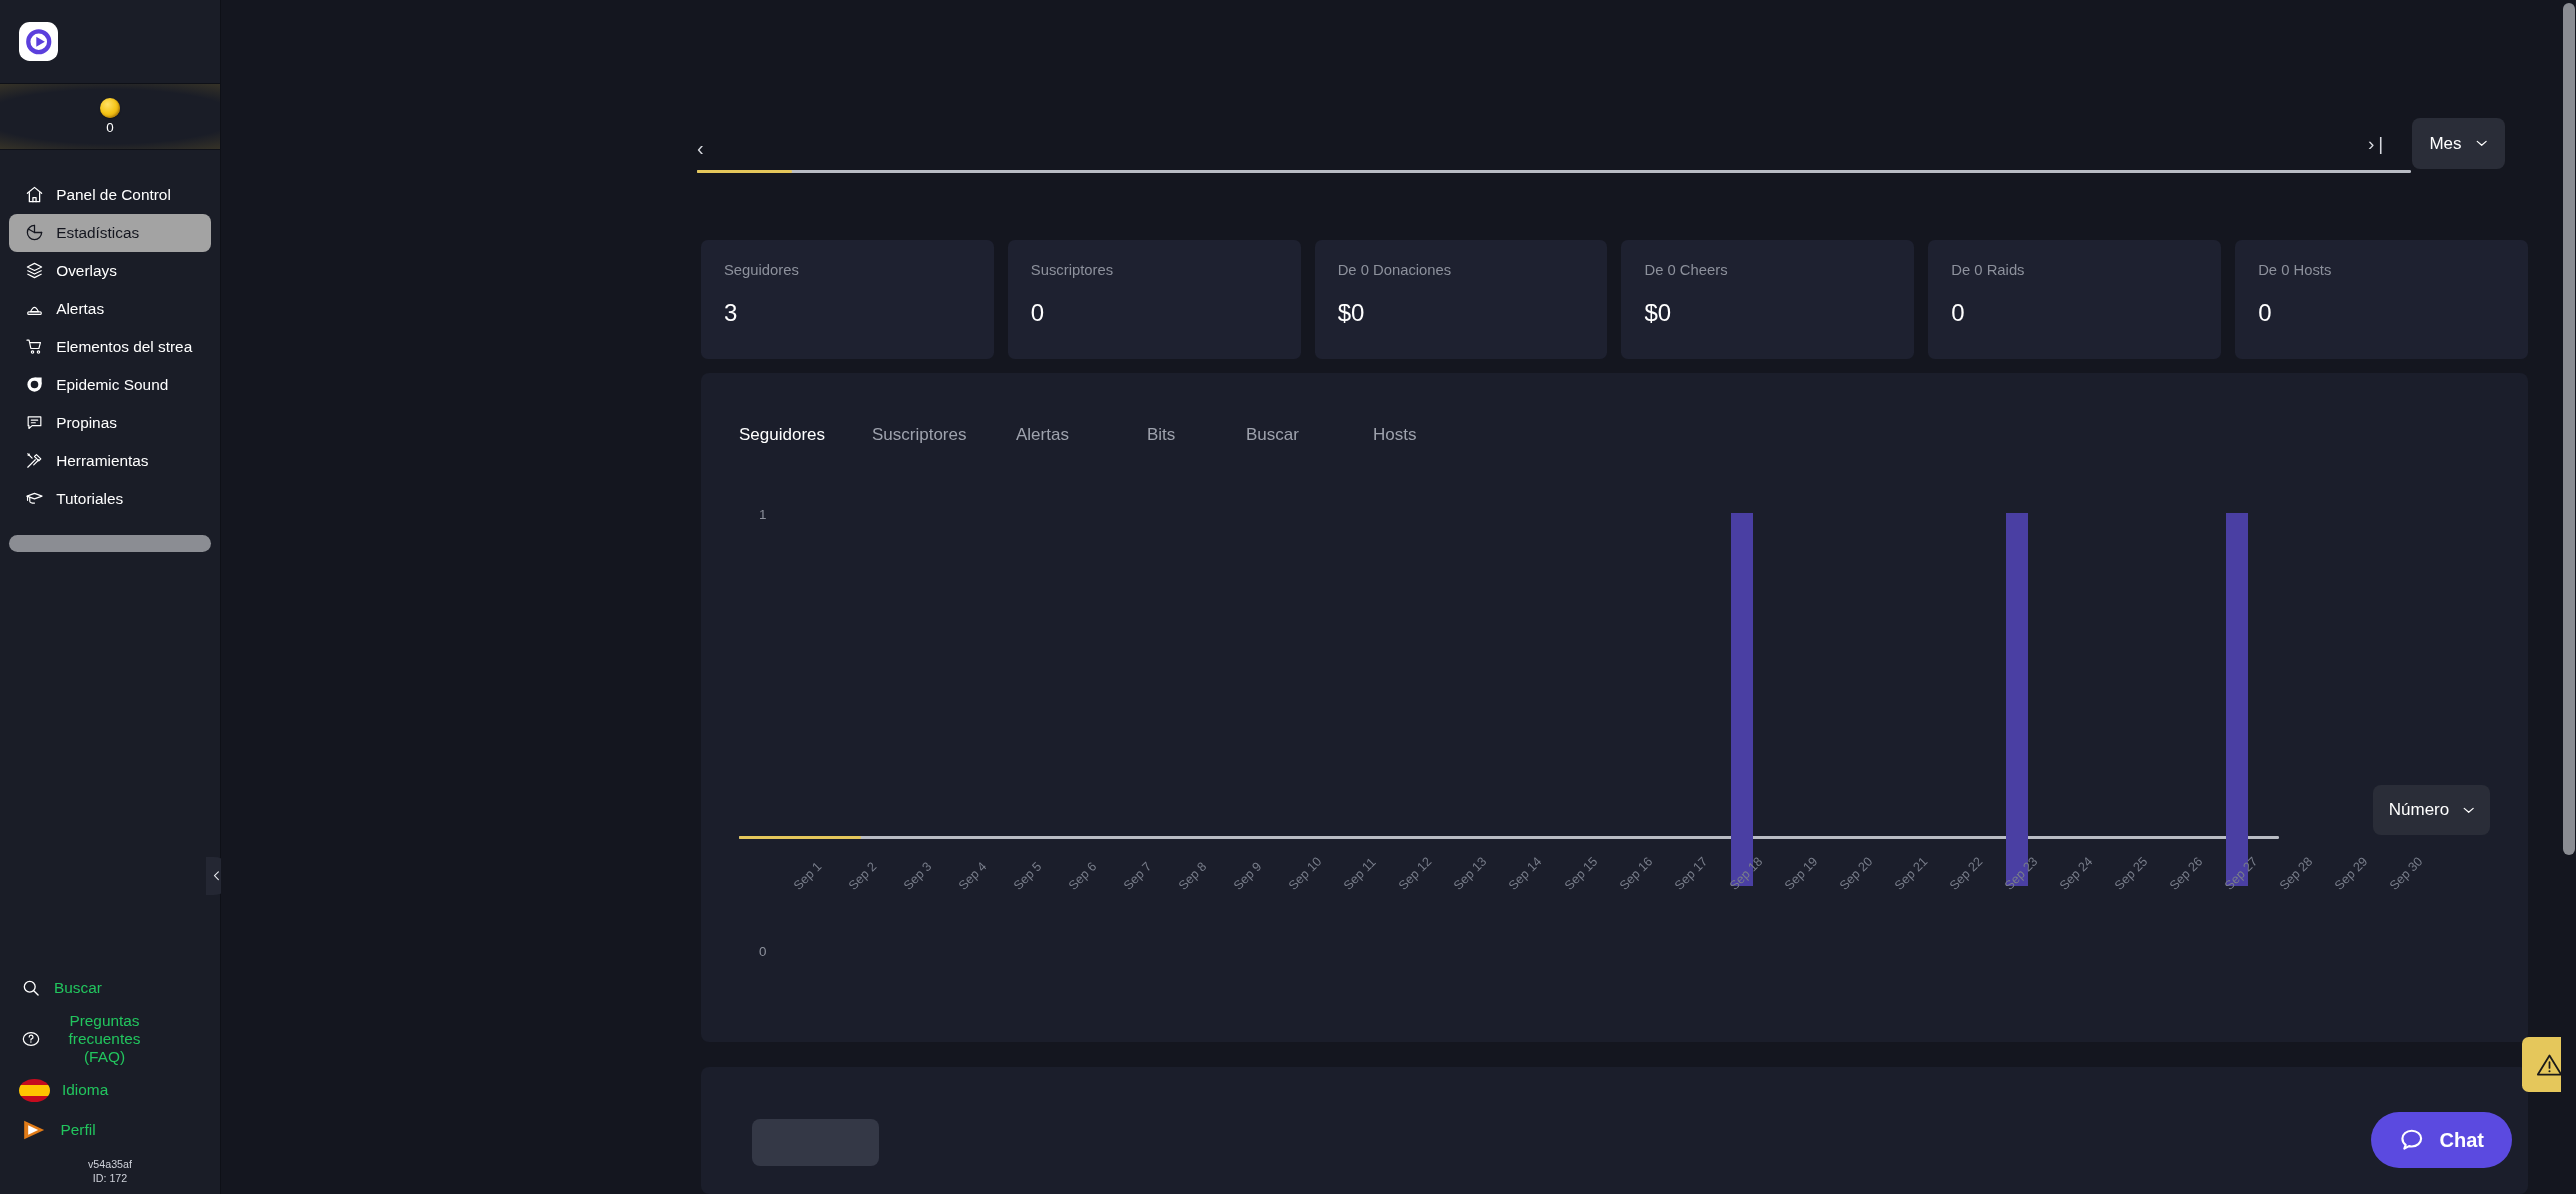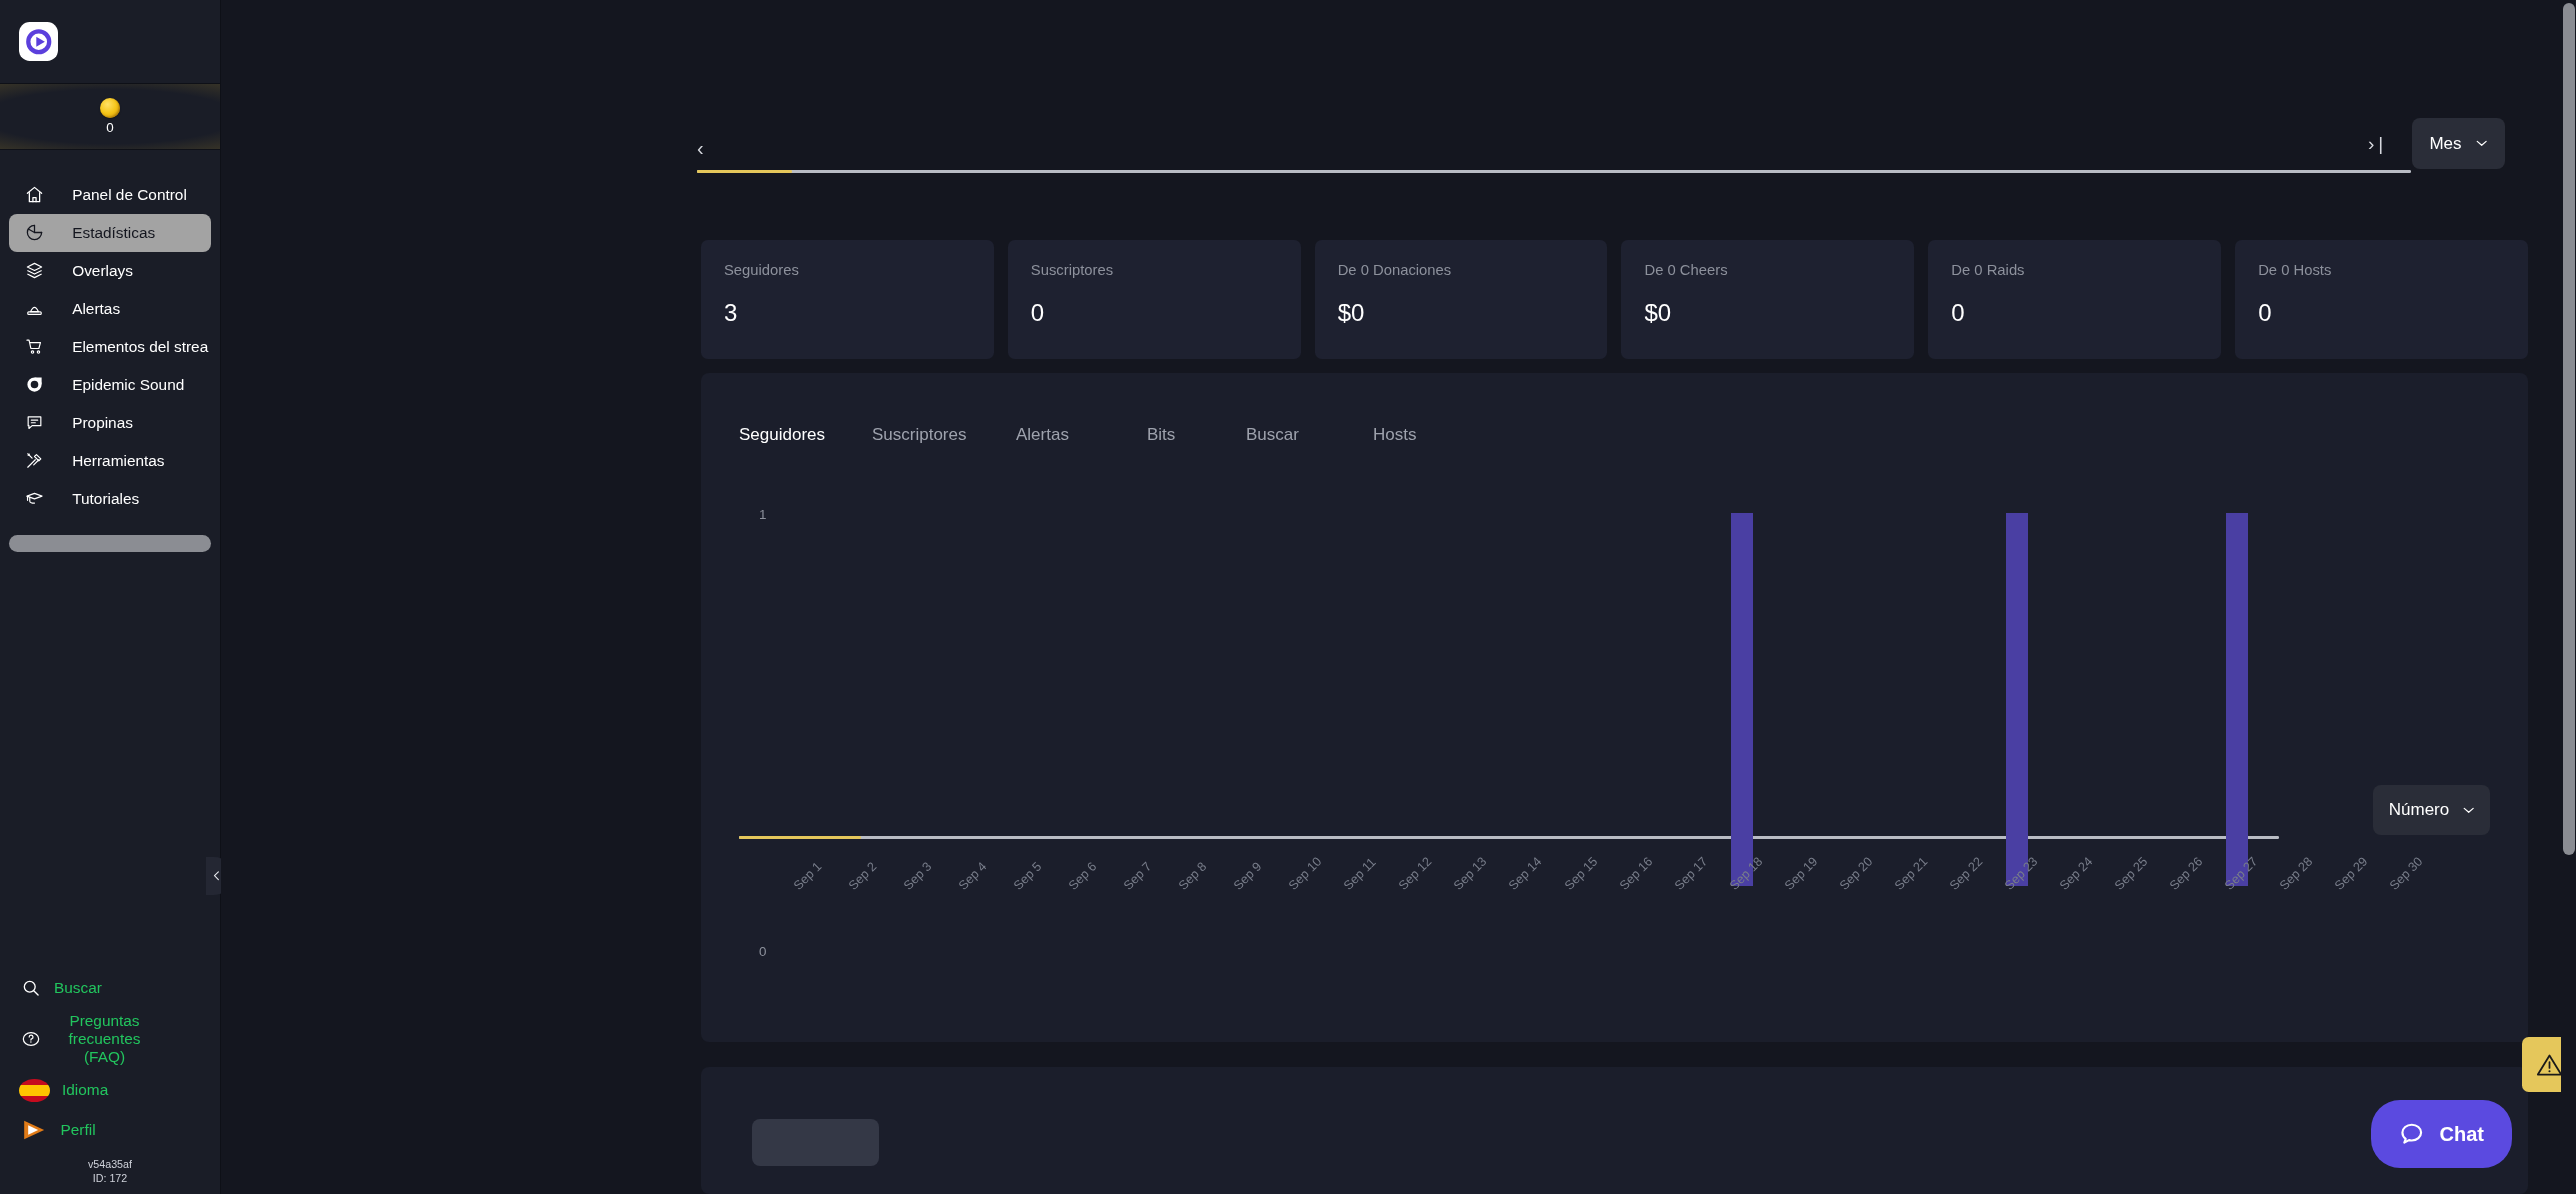--- a/index.html
+++ b/index.html
@@ -40,21 +40,21 @@
   }
   .coin {
     width: 20px; height: 20px; border-radius: 50%;
     background: radial-gradient(circle at 38% 32%, #ffe166 0%, #f5c518 48%, #d19a0a 100%);
     box-shadow: inset -1.3px -1.3px 2px rgba(150,100,0,.6), 0 0.7px 1.3px rgba(0,0,0,.5);
   }
   #coin-count { color: #ffffff; font-size: 13.4px; letter-spacing: 0.2px; }
 
   #nav { padding-top: 25.5px; }
   .nav-item {
-    display:flex; align-items:center; gap: 28px;
+    display:flex; align-items:center; gap: 12px;
     height: 38px; margin: 0 9.4px; padding-left: 14.8px;
     border-radius: 8px; color: #ffffff; font-size: 15.4px;
     white-space: nowrap; overflow: hidden; cursor: pointer;
   }
   .nav-item .ico { width: 20px; height: 20px; flex: 0 0 20px; display:flex; align-items:center; justify-content:center; }
   .nav-item .ico svg { width: 19px; height: 19px; display:block; }
   .nav-item.active { background: #a3a3a3; color: #14161f; }
   .nav-item.active .ico svg { stroke: #14161f; }
 
   #nav-skel {
@@ -200,21 +200,21 @@
 
   
   #warn-badge {
     position: absolute; right: 0; top: 1037px; width: 54px; height: 55px;
     background: #e5c75b; border-radius: 6.7px 0 0 6.7px;
     display:flex; align-items:center; justify-content:center; cursor: pointer;
   }
   #warn-badge svg { width: 31px; height: 28px; display:block; }
   #chat-fab {
     position: absolute; right: 64px; bottom: 27px;
-    height: 68px; padding: 0 28px; border-radius: 29px;
+    height: 56px; padding: 0 28px; border-radius: 29px;
     background: #5b4ae0; color:#ffffff; font-size: 20px; font-weight: bold;
     display:flex; align-items:center; gap: 14.8px; cursor:pointer;
   }
   #chat-fab svg { width: 25.5px; height: 25.5px; display:block; }
 
   
   #scrollbar-track {
     position: absolute; right: 0; top: 0; width: 14.8px; height: 1195px; background: #14161f;
   }
   #scrollbar-thumb {

